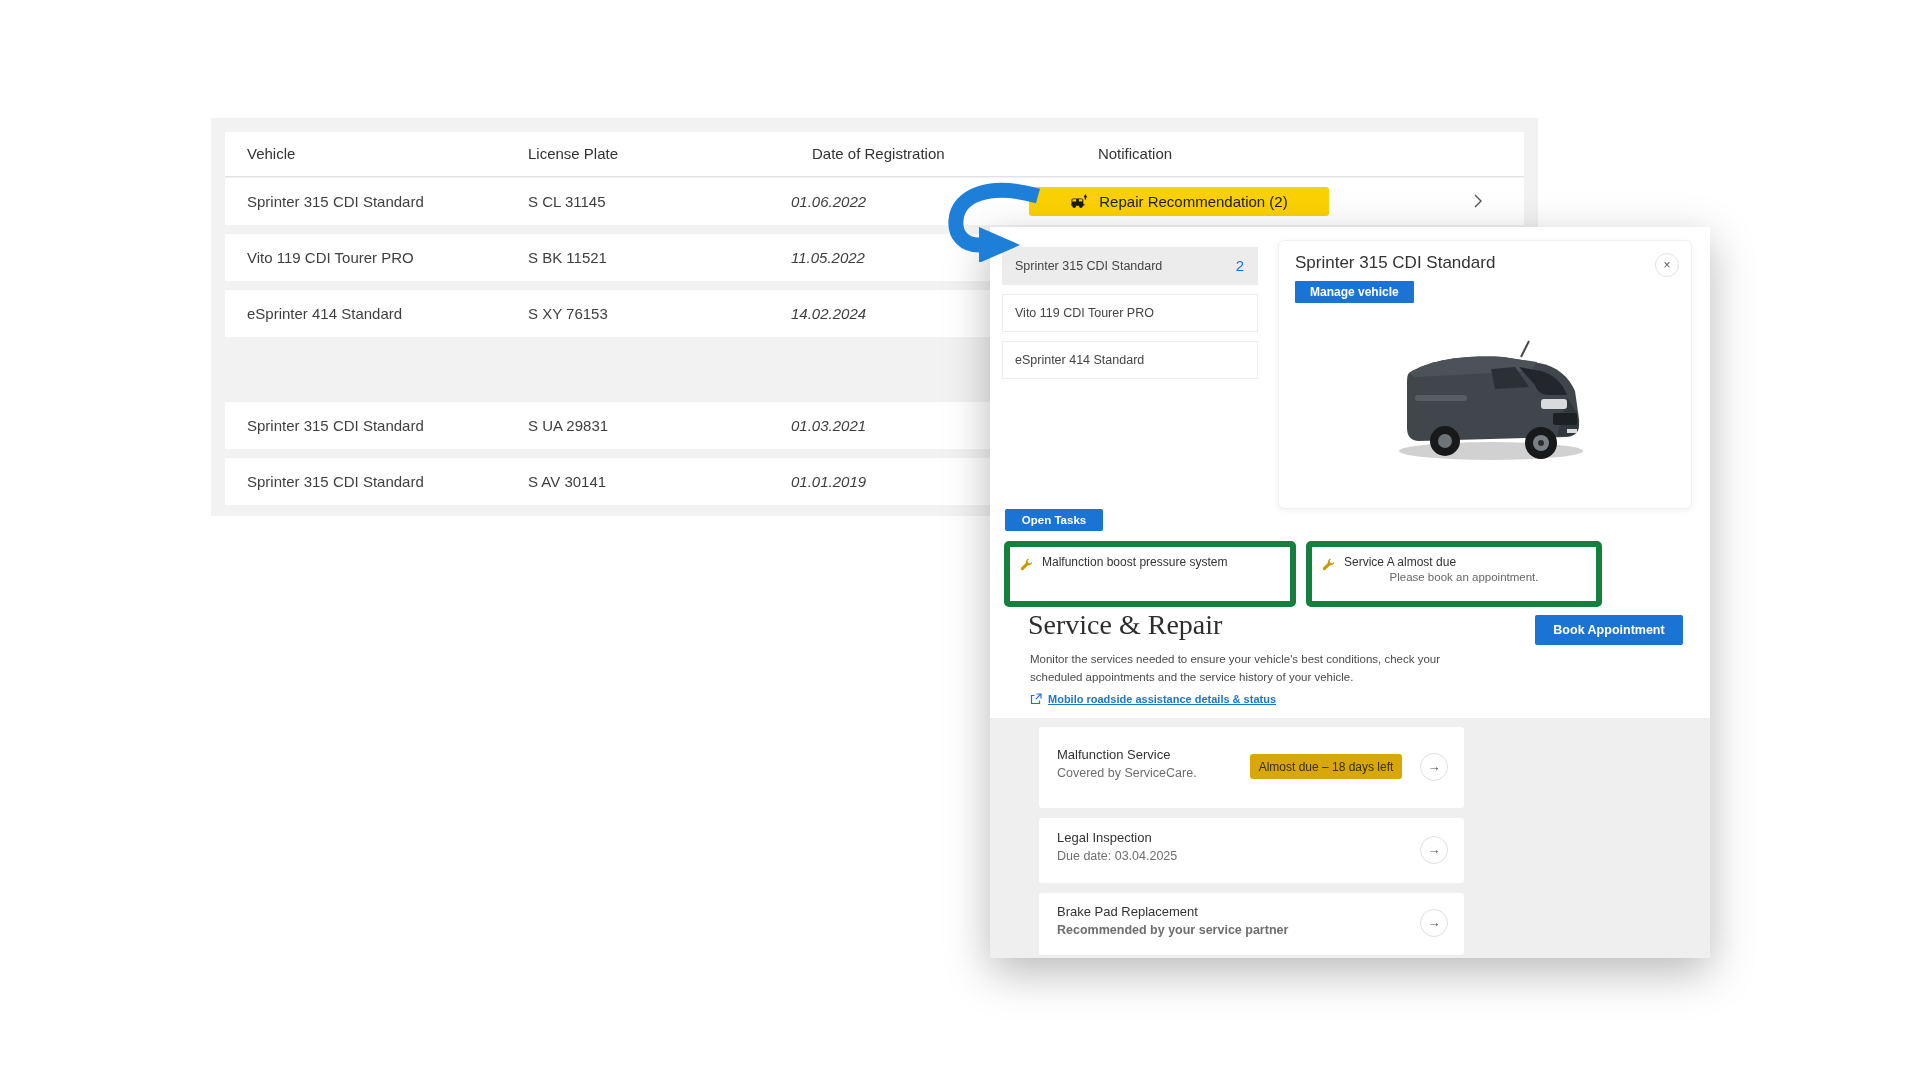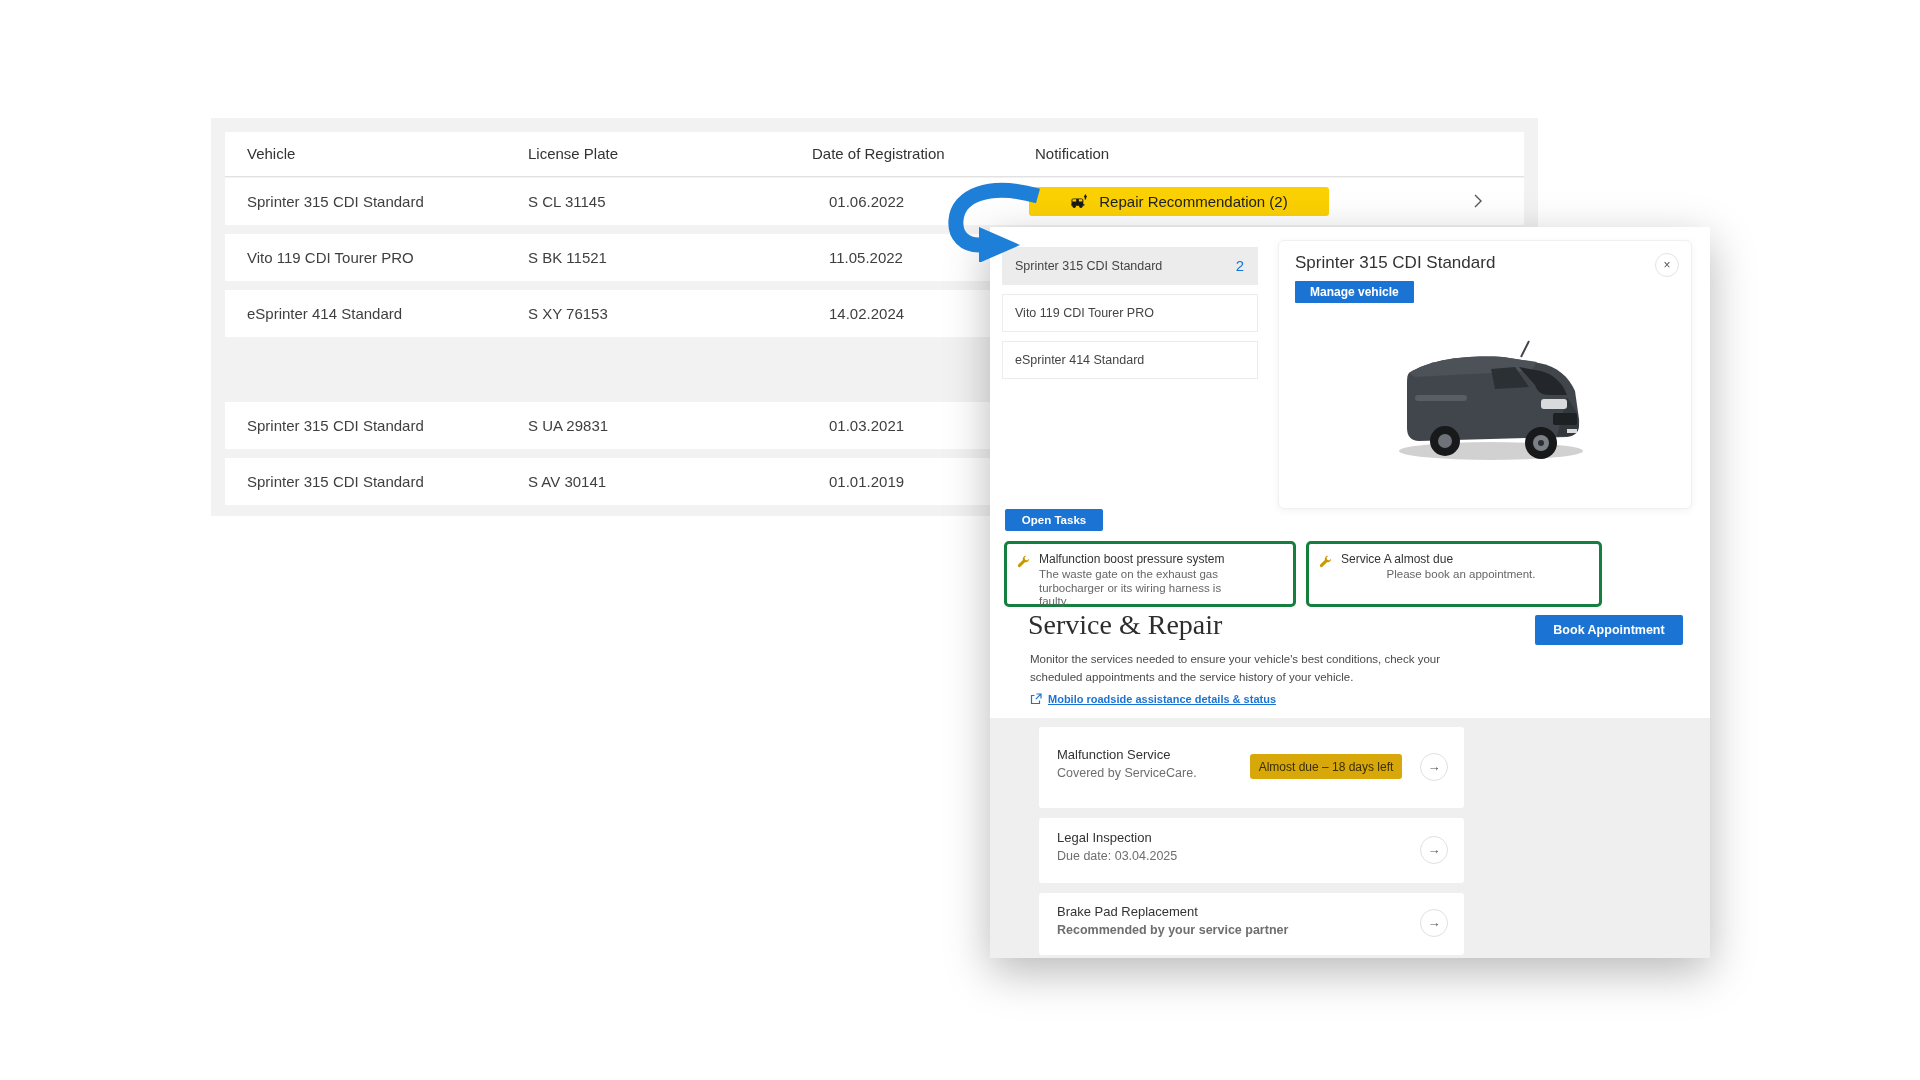--- a/index.html
+++ b/index.html
@@ -6,26 +6,26 @@
   body{width:1920px;height:1080px;overflow:hidden;font-family:"Liberation Sans",sans-serif;-webkit-font-smoothing:antialiased;}
   .canvas{position:relative;width:1701px;height:1080px;background:#fff;}
 
   
   .fleet{position:absolute;left:211px;top:118px;width:1327px;height:398px;background:#f2f2f2;}
   .fleet-head{position:absolute;left:14px;top:14px;width:1299px;height:44px;background:#fff;border-bottom:1px solid #e2e2e2;}
   .fleet-head span{position:absolute;line-height:44px;font-size:15px;color:#333;}
   .h-vehicle{left:22px;}
   .h-plate{left:303px;}
   .h-date{left:587px;}
-  .h-notif{left:810px;width:200px;}
+  .h-notif{left:810px;width:200px;text-align:center;}
   .trow{position:absolute;left:14px;width:1299px;height:47px;background:#fff;}
   .trow span.cell{position:absolute;line-height:47px;font-size:15px;color:#3f3f3f;white-space:nowrap;}
   .c-vehicle{left:22px;}
   .c-plate{left:303px;}
-  .c-date{left:604px;}
+  .c-date{left:566px;font-style:italic;}
   .notif-badge{position:absolute;left:804px;top:9px;width:300px;height:29px;background:#fbd103;border-radius:3px;display:flex;align-items:center;justify-content:center;gap:9px;cursor:pointer;}
   .notif-badge .lbl{font-size:15px;color:#222;}
   .row-chevron{position:absolute;left:1245px;top:15px;width:16px;height:16px;}
 
   
   .swoosh{position:absolute;left:946px;top:182px;width:96px;height:80px;z-index:10;}
 
   
   .popup{position:absolute;left:990px;top:227px;width:720px;height:731px;background:#fff;box-shadow:0 14px 42px rgba(0,0,0,.28);z-index:5;}
   .popup-gray{position:absolute;left:0;top:491px;width:720px;height:240px;background:#efefef;}
@@ -35,21 +35,21 @@
   .vitem .vcount{position:absolute;right:13px;line-height:36px;font-size:15px;color:#1b74d3;}
   .vitem.sel{background:#ececec;border-color:#ececec;}
 
   .vcard{position:absolute;left:288px;top:13px;width:412px;height:267px;background:#fff;border:1px solid #f0f0f0;border-radius:6px;box-shadow:0 2px 8px rgba(0,0,0,.05);}
   .vcard-title{position:absolute;left:16px;top:12px;font-size:17px;color:#333;white-space:nowrap;}
   .manage-btn{position:absolute;left:16px;top:40px;height:22px;padding:0 15px;background:#1b74d3;color:#fff;font-size:12px;font-weight:bold;display:flex;align-items:center;border-radius:1px;cursor:pointer;}
   .close-btn{position:absolute;right:12px;top:12px;width:24px;height:24px;border:1px solid #e3e3e3;border-radius:50%;background:#fff;text-align:center;line-height:22px;font-size:12px;color:#555;cursor:pointer;box-sizing:border-box;}
   .van-img{position:absolute;left:92px;top:92px;width:235px;height:155px;}
 
   .open-tasks{position:absolute;left:15px;top:282px;width:98px;height:22px;background:#1b74d3;color:#fff;font-size:11.5px;font-weight:bold;display:flex;align-items:center;justify-content:center;border-radius:2px;cursor:pointer;}
-  .task{position:absolute;top:314px;height:66px;background:#fff;border:3px solid #15803d;border-radius:5px;box-sizing:border-box;cursor:pointer;}
+  .task{position:absolute;top:314px;height:66px;background:#fff;border:6px solid #15803d;border-radius:5px;box-sizing:border-box;cursor:pointer;}
   .task .ticon{position:absolute;left:10px;top:10px;width:13px;height:13px;}
   .task .ttitle{position:absolute;left:32px;top:8px;font-size:12px;color:#333;white-space:nowrap;}
   .task .tbody{position:absolute;left:32px;top:24px;font-size:11.5px;color:#666;line-height:13.5px;}
 
   .sr-heading{position:absolute;left:38px;top:382px;font-family:"Liberation Serif",serif;font-size:28px;color:#2d2d2d;white-space:nowrap;}
   .book-btn{position:absolute;left:545px;top:388px;width:148px;height:30px;background:#1b74d3;color:#fff;font-size:12.5px;font-weight:bold;display:flex;align-items:center;justify-content:center;border-radius:2px;cursor:pointer;}
   .sr-desc{position:absolute;left:40px;font-size:11.5px;color:#4a4a4a;white-space:nowrap;}
   .mobilo{position:absolute;left:40px;top:466px;display:flex;align-items:center;gap:6px;cursor:pointer;}
   .mobilo .mtext{font-size:11px;font-weight:bold;color:#1b74d3;text-decoration:underline;white-space:nowrap;}
 
@@ -179,21 +179,20 @@
 
     <div class="open-tasks">Open Tasks</div>
 
     <div class="task" style="left:14px;width:292px;">
       <span class="ticon">
         <svg width="13" height="13" viewBox="0 0 16 16">
             <path d="M11 1a4 4 0 0 0-3.8 5.2L1.6 11.8a1.8 1.8 0 1 0 2.6 2.6l5.6-5.6A4 4 0 0 0 15 4.6L12.7 6.9l-2.6-1-1-2.6L11.4 1z" fill="#c99700"></path>
           </svg>
       </span>
       <span class="ttitle">Malfunction boost pressure system</span>
-      <span class="tbody" style="width:206px;">The waste gate on the exhaust gas turbocharger or its wiring harness is faulty.</span>
     </div>
     <div class="task" style="left:316px;width:296px;text-align:center;">
       <span class="ticon">
         <svg width="13" height="13" viewBox="0 0 16 16">
             <path d="M11 1a4 4 0 0 0-3.8 5.2L1.6 11.8a1.8 1.8 0 1 0 2.6 2.6l5.6-5.6A4 4 0 0 0 15 4.6L12.7 6.9l-2.6-1-1-2.6L11.4 1z" fill="#c99700"></path>
           </svg>
       </span>
       <span class="ttitle">Service A almost due</span>
       <span class="tbody" style="width:240px;">Please book an appointment.</span>
     </div>

